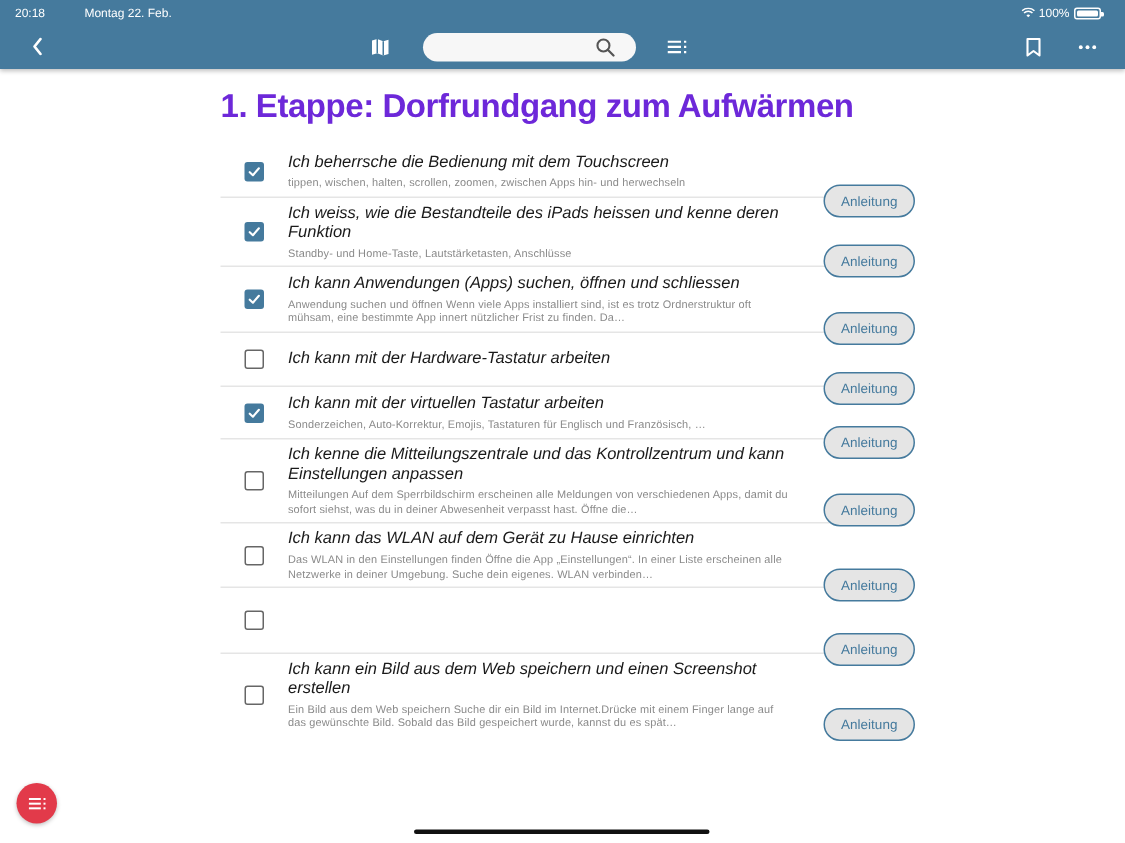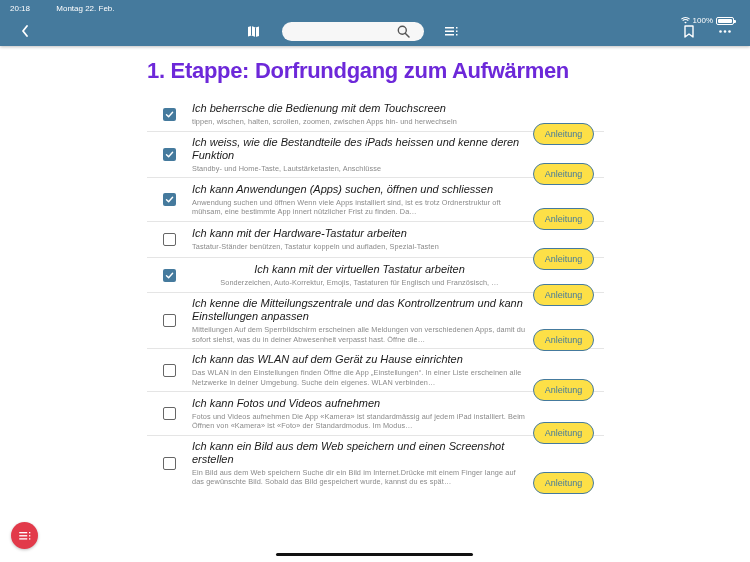--- a/index.html
+++ b/index.html
@@ -1,39 +1,39 @@
 <!DOCTYPE html>
 <html><head>
 <meta charset="utf-8">
 <style>
   * { box-sizing: border-box; margin: 0; padding: 0; }
   html, body { width: 750px; height: 562px; overflow: hidden; background: #ffffff; font-family: "Liberation Sans", sans-serif; }
   .topbar { position: absolute; left: 0; top: 0; width: 750px; height: 46px; background: #457a9d; box-shadow: 0 1px 3px rgba(0,0,0,0.25); }
   .status { position: absolute; top: 4px; font-size: 8px; color: #ffffff; }
   .status.left { left: 10px; }
   .status.left span { margin-right: 24px; }
-  .status.right { right: 16px; display: flex; align-items: center; gap: 3px; margin-top: 12px; }
+  .status.right { right: 16px; display: flex; align-items: center; gap: 3px; }
   .battery { width: 18px; height: 8px; border: 1px solid #fff; border-radius: 2px; padding: 1px; position: relative; }
   .battery::after { content: ""; position: absolute; right: -3px; top: 2px; width: 2px; height: 3px; background: #fff; border-radius: 0 1px 1px 0; }
   .battery .fill { width: 100%; height: 100%; background: #fff; border-radius: 1px; }
   .navicon { position: absolute; top: 22px; width: 20px; height: 18px; display: flex; align-items: center; justify-content: center; color: #fff; }
   .search { position: absolute; left: 282px; top: 22px; width: 142px; height: 19px; background: #f7f7f7; border-radius: 10px; }
   .search .mag { position: absolute; right: 14px; top: 3px; }
   .title { position: absolute; left: 147px; top: 58px; font-size: 22px; font-weight: bold; color: #6d28d9; letter-spacing: -0.3px; }
   .list { position: absolute; left: 147px; top: 97px; width: 457px; }
   .row { position: relative; border-bottom: 1px solid #e5e5e5; display: flex; align-items: center; }
   .row:last-child { border-bottom: none; }
   .cb { position: absolute; left: 16px; width: 13px; height: 13px; border-radius: 2px; }
   .cb.on { background: #457a9d; }
   .cb.off { border: 1.3px solid #666; background: #fff; }
   .cb svg { position: absolute; left: 1px; top: 1px; }
   .texts { position: absolute; left: 45px; width: 335px; }
   .rtitle { font-size: 11px; color: #1a1a1a; line-height: 13px; font-style: italic; }
   .rsub { font-size: 7.3px; color: #8a8a8a; line-height: 9.5px; margin-top: 2px; letter-spacing: 0.1px; }
-  .btn { position: absolute; left: 386px; width: 61px; height: 22px; border: 1px solid #457a9d; border-radius: 11px; background: #fde047; color: #457a9d; font-size: 9px; display: flex; align-items: center; justify-content: center; margin-top: 39px; }
+  .btn { position: absolute; left: 402px; width: 61px; height: 22px; border: 1px solid #457a9d; border-radius: 11px; background: #e5e5e5; color: #457a9d; font-size: 9px; display: flex; align-items: center; justify-content: center; margin-top: 39px; }
   .fab { position: absolute; left: 11px; top: 522px; width: 27px; height: 27px; border-radius: 50%; background: #e23a4a; display: flex; align-items: center; justify-content: center; box-shadow: 0 1px 3px rgba(0,0,0,0.25); }
   .homebar { position: absolute; left: 276px; top: 553px; width: 197px; height: 3px; border-radius: 2px; background: #111; }
 </style>
 </head>
 <body>
 
 <div class="topbar">
   <div class="status left">
     <span>20:18</span>
     <span>Montag 22. Feb.</span>
@@ -128,25 +128,24 @@
     <div class="texts">
         <div class="rtitle">Ich kann Anwendungen (Apps) suchen, öffnen und schliessen</div>
         <div class="rsub">Anwendung suchen und öffnen Wenn viele Apps installiert sind, ist es trotz Ordnerstruktur oft mühsam, eine bestimmte App innert nützlicher Frist zu finden. Da…</div>
       </div>
     <div class="btn">Anleitung</div>
   </div>
   <div class="row" style="height:36px;">
     <div class="cb off"></div>
     <div class="texts">
         <div class="rtitle">Ich kann mit der Hardware-Tastatur arbeiten</div>
-        <div class="rsub">Tastatur-Ständer benützen, Tastatur koppeln und aufladen, Spezial-Tasten</div>
       </div>
     <div class="btn">Anleitung</div>
   </div>
-  <div class="row" style="height:35px;text-align:center;">
+  <div class="row" style="height:35px;">
     <div class="cb on">
         <svg width="11" height="11" viewBox="0 0 11 11">
           <path d="M2.5 5.8 L4.6 7.8 L8.6 3.2" stroke="#fff" stroke-width="1.4" fill="none" stroke-linecap="round" stroke-linejoin="round"></path>
         </svg>
       </div>
     <div class="texts">
         <div class="rtitle">Ich kann mit der virtuellen Tastatur arbeiten</div>
         <div class="rsub">Sonderzeichen, Auto-Korrektur, Emojis, Tastaturen für Englisch und Französisch, …</div>
       </div>
     <div class="btn">Anleitung</div>
@@ -162,24 +161,20 @@
   <div class="row" style="height:43px;">
     <div class="cb off"></div>
     <div class="texts">
         <div class="rtitle">Ich kann das WLAN auf dem Gerät zu Hause einrichten</div>
         <div class="rsub">Das WLAN in den Einstellungen finden Öffne die App „Einstellungen“. In einer Liste erscheinen alle Netzwerke in deiner Umgebung. Suche dein eigenes. WLAN verbinden…</div>
       </div>
     <div class="btn">Anleitung</div>
   </div>
   <div class="row" style="height:44px;">
     <div class="cb off"></div>
-    <div class="texts">
-        <div class="rtitle">Ich kann Fotos und Videos aufnehmen</div>
-        <div class="rsub">Fotos und Videos aufnehmen Die App «Kamera» ist standardmässig auf jedem iPad installiert. Beim Öffnen von «Kamera» ist «Foto» der Standardmodus. Im Modus…</div>
-      </div>
     <div class="btn">Anleitung</div>
   </div>
   <div class="row" style="height:54px;">
     <div class="cb off"></div>
     <div class="texts">
         <div class="rtitle">Ich kann ein Bild aus dem Web speichern und einen Screenshot erstellen</div>
         <div class="rsub">Ein Bild aus dem Web speichern Suche dir ein Bild im Internet.Drücke mit einem Finger lange auf das gewünschte Bild. Sobald das Bild gespeichert wurde, kannst du es spät…</div>
       </div>
     <div class="btn">Anleitung</div>
   </div>

